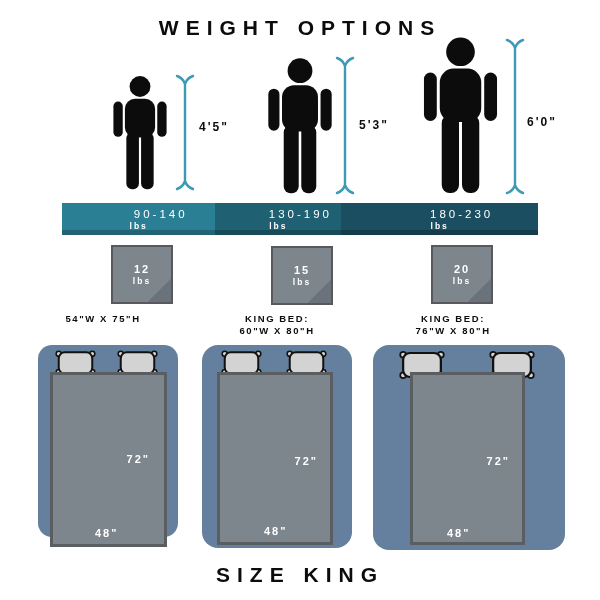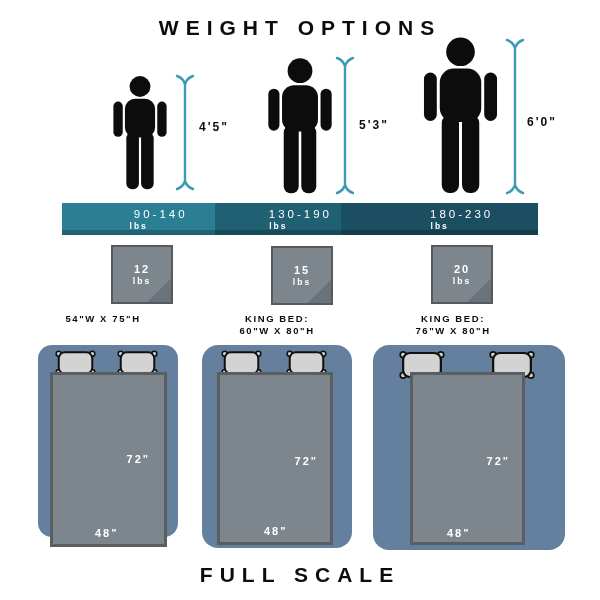--- a/index.html
+++ b/index.html
@@ -236,15 +236,15 @@
         </g>
         <rect x="8" y="7" width="44" height="28" rx="8" style="fill:var(--pillow-gray)" stroke="#111" stroke-width="2.6"></rect>
       </svg>
       <div class="blanket" style="left:37px;top:27px;width:115px;height:173px;">
         <span class="dim" style="right:12px;top:80px;">72"</span>
         <span class="dim" style="left:34px;top:152px;">48"</span>
       </div>
     </div>
   </div>
 
-  <div class="abs big-title" style="top:563px;">FULL SCALE</div>
+  <div class="abs big-title" style="top:563px;">SIZE KING</div>
 
 </div>
 
 </body></html>

